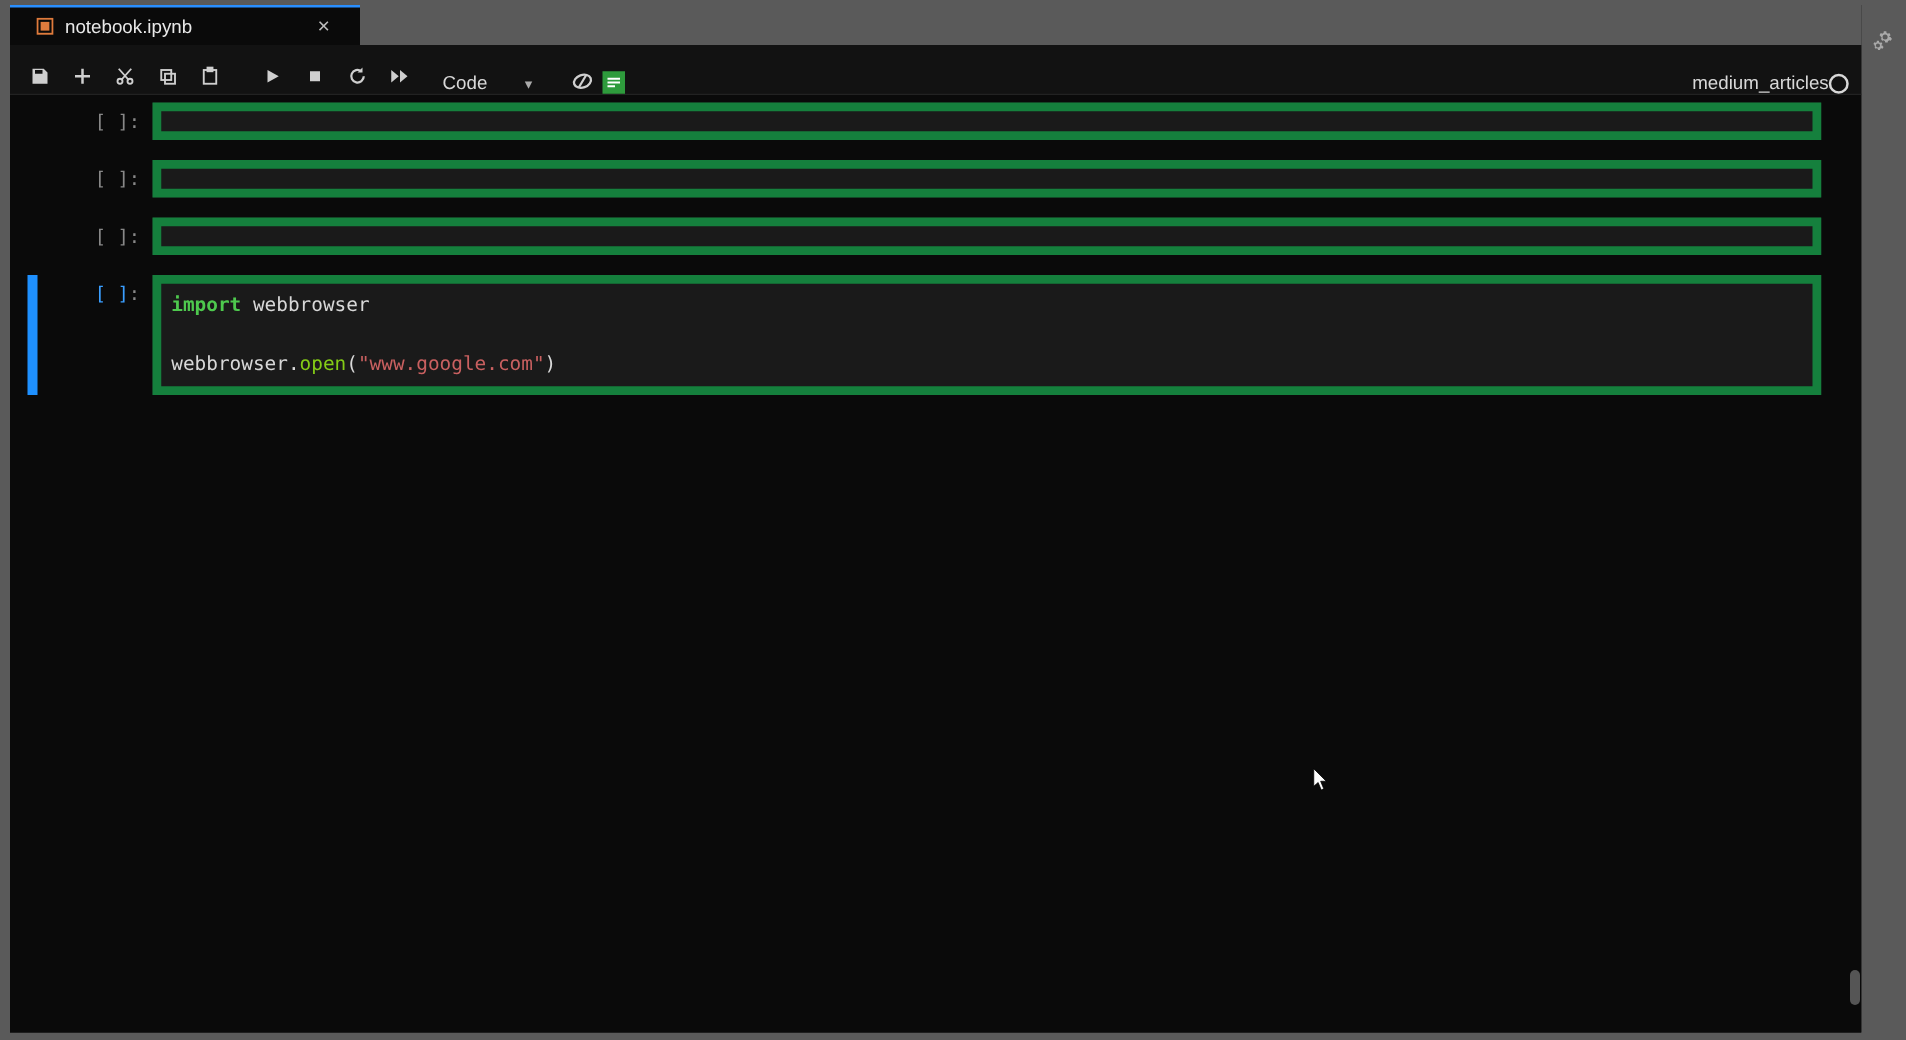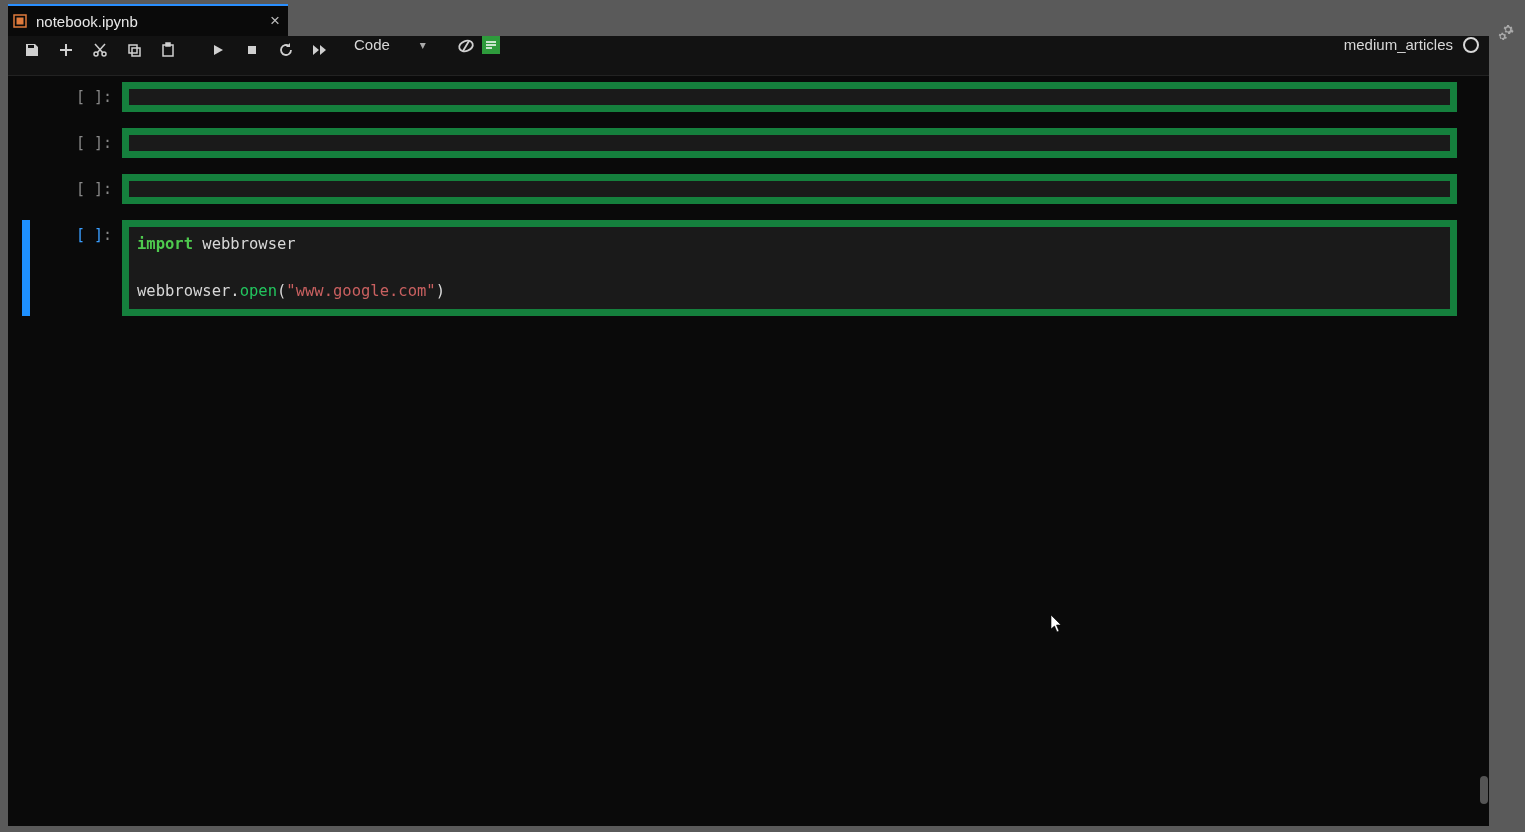--- a/index.html
+++ b/index.html
@@ -26,21 +26,21 @@
       background: #5a5a5a;
       display: flex;
       align-items: flex-end;
     }
     .tab {
       background: #0a0a0a;
       border-top: 2px solid #2a8fff;
       height: 32px;
       display: flex;
       align-items: center;
-      padding: 0 4px;
+      padding: 0 20px;
       gap: 8px;
       min-width: 280px;
     }
     .tab-icon {
       width: 16px;
       height: 16px;
       display: flex;
       align-items: center;
       justify-content: center;
     }
@@ -58,21 +58,21 @@
       display: flex;
       align-items: center;
       justify-content: center;
       cursor: pointer;
     }
     .toolbar {
       height: 40px;
       background: #121212;
       border-bottom: 1px solid #222;
       display: flex;
-      align-items: flex-start;
+      align-items: flex-end;
       padding: 0 10px;
       gap: 6px;
     }
     .toolbar-btn {
       width: 28px;
       height: 28px;
       display: flex;
       align-items: center;
       justify-content: center;
       color: #cfcfcf;
@@ -91,21 +91,20 @@
       padding: 0 8px;
       cursor: pointer;
       margin-left: 6px;
     }
     .cell-type-select .chevron { color: #aaa; font-size: 12px; }
     .toolbar-spacer { margin-left: 10px; }
     .toolbar-right {
       margin-left: auto;
       display: flex;
       align-items: center;
-      gap: 10px;
     }
     .kernel-name {
       color: #d8d8d8;
       font-size: 15px;
     }
     .kernel-status-circle {
       width: 16px; height: 16px;
       border: 2px solid #d8d8d8;
       border-radius: 50%;
     }
@@ -154,21 +153,21 @@
       padding: 6px 8px;
       font-family: "Menlo", "Consolas", monospace;
       font-size: 15.5px;
       color: #d8d8d8;
       min-height: 30px;
       line-height: 1.5;
       white-space: pre;
       margin-right: 18px;
     }
     .tok-keyword { color: #4ec94e; font-weight: bold; }
-    .tok-func { color: #22c55e; }
+    .tok-func { color: #84cc16; }
     .tok-string { color: #c96060; }
     .tok-punct { color: #d8d8d8; }
     .scrollbar {
       position: absolute;
       right: 1px;
       top: 76px;
       bottom: 8px;
       width: 10px;
     }
     .scroll-thumb {

